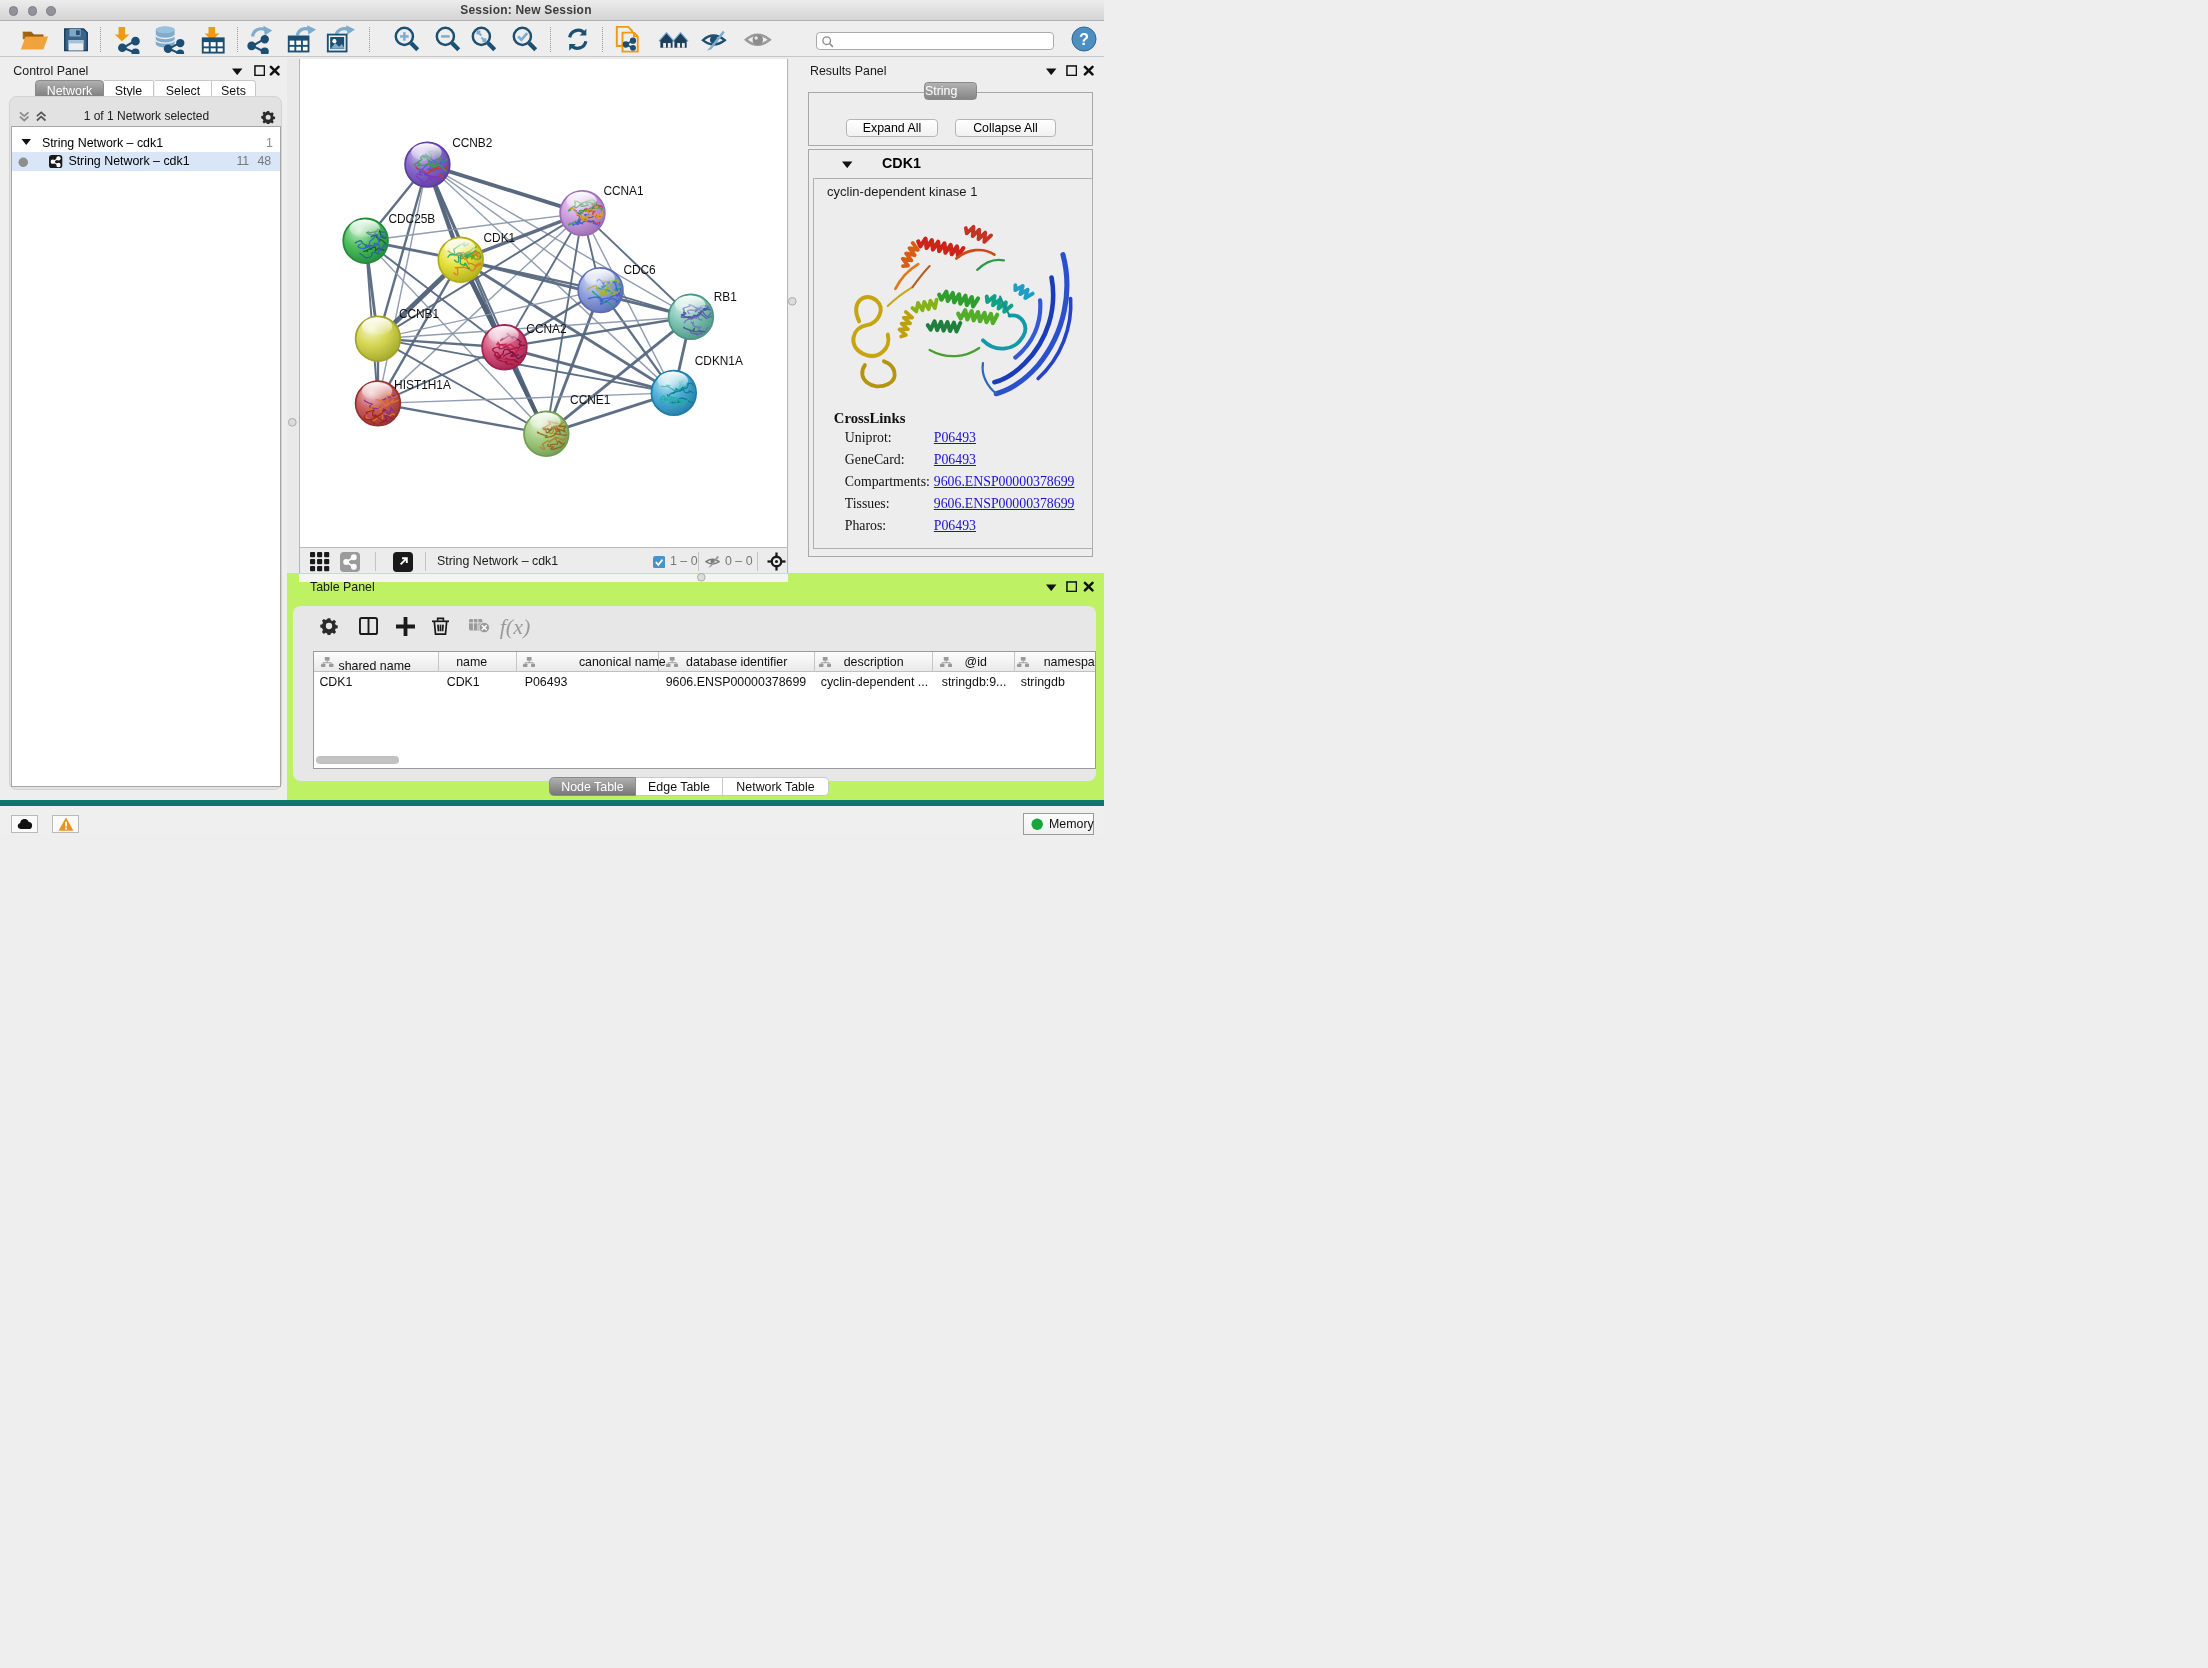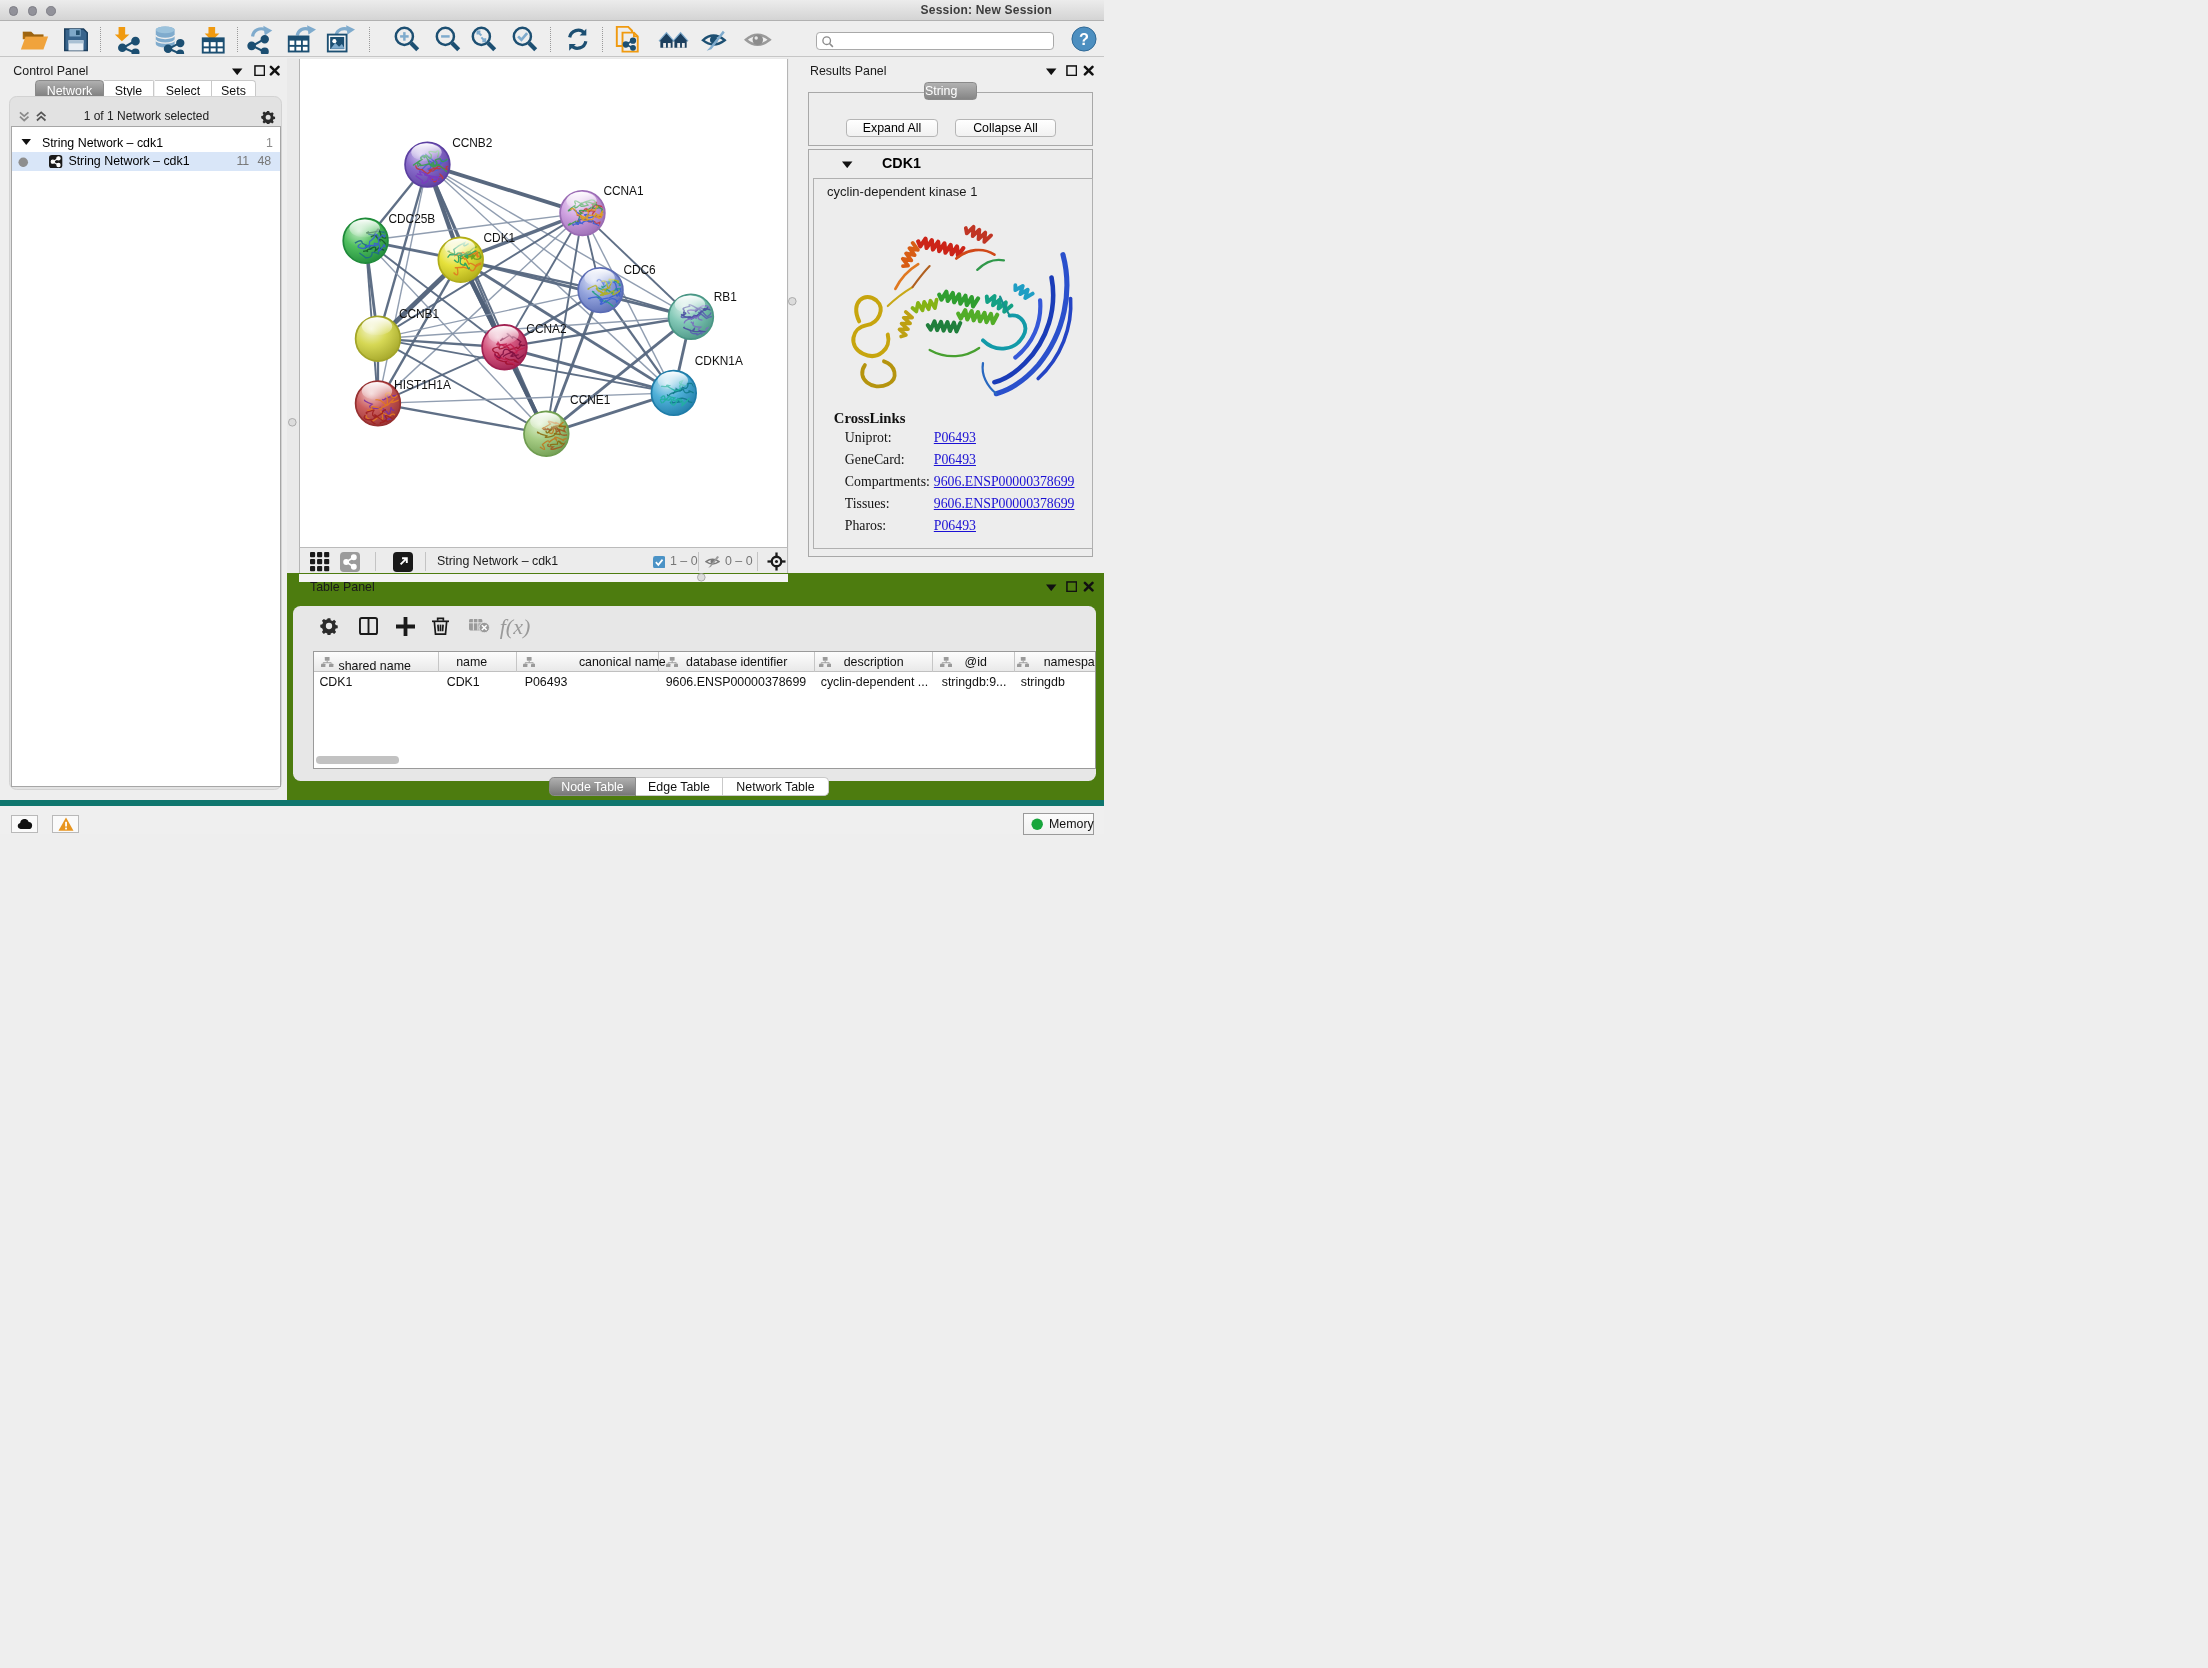--- a/index.html
+++ b/index.html
@@ -1,19 +1,19 @@
 <!DOCTYPE html>
 <html style="font-size:15px"><head><meta charset="utf-8">
 <style>
 *{margin:0;padding:0;box-sizing:border-box}
 html,body{width:1104px;height:834px;font-family:"Liberation Sans",sans-serif;background:#eeeeee;overflow:hidden}
 .abs{position:absolute}
 .titlebar{position:absolute;left:0;top:0;width:1104px;height:21px;background:linear-gradient(#ececec,#d4d4d4);border-bottom:1px solid #b1b1b1}
 .tl{position:absolute;top:6.2px;width:9.5px;height:9.5px;border-radius:50%;background:#92929a;border:0.5px solid #7e7e86}
-.title{position:absolute;top:0;left:0;width:1052px;text-align:right;font-size:12px;font-weight:700;color:#3d3d3d;line-height:21px;letter-spacing:0.2px}
+.title{position:absolute;top:0;left:0;width:1052px;text-align:center;font-size:12px;font-weight:700;color:#3d3d3d;line-height:21px;letter-spacing:0.2px}
 .toolbar{position:absolute;left:0;top:22px;width:1104px;height:35px;background:#eeeeee;border-bottom:1px solid #c6c6c6}
 .ticon{position:absolute;top:2.9px}
 .tsep{position:absolute;top:4.8px;height:25px;border-left:1.4px dotted #9a9a9a;width:0}
 .phead{font-size:12.4px;color:#1a1a1a}
 .searchbox{position:absolute;left:816px;top:9.5px;width:238px;height:18px;background:#fff;border:1px solid #a9a9a9;border-radius:3.8px}
 .tabsel{background:linear-gradient(#b0b0b0,#777777);color:#fff}
 .tabun{background:#fff;color:#111}
 </style></head>
 <body>
 
@@ -737,21 +737,21 @@
      <div class="abs" style="left:31px;top:248px;font-family:'Liberation Serif',serif;font-size:13.8px;color:#111;line-height:22px">
         Uniprot:<br>GeneCard:<br>Compartments:<br>Tissues:<br>Pharos:
      </div>
      <div class="abs" style="left:120px;top:248px;font-family:'Liberation Serif',serif;font-size:13.8px;color:#1a0fd4;line-height:22px;text-decoration:underline">
         P06493<br>P06493<br>9606.ENSP00000378699<br>9606.ENSP00000378699<br>P06493
      </div>
    </div>
  </div>
 </div>
 
-<div class="abs" style="left:287px;top:573px;width:817px;height:228px;background:#4d7c0f">
+<div class="abs" style="left:287px;top:573px;width:817px;height:228px;background:#bef264">
  <div class="abs phead" style="left:23px;top:6.7px">Table Panel</div>
  <svg class="abs" style="left:758px;top:9.5px" width="12.4" height="8.6" viewBox="0 0 13 9">
       <path d="M1 1.5 h11 L6.5 8.5 z" fill="#111"></path>
     </svg>
  <svg class="abs" style="left:779px;top:7.6px" width="11.4" height="11.4" viewBox="0 0 12 12">
       <rect x="1" y="1" width="10" height="10" fill="none" stroke="#111" stroke-width="1.6"></rect>
     </svg>
  <svg class="abs" style="left:796px;top:7.6px" width="11.4" height="11.4" viewBox="0 0 12 12">
       <path d="M2 2 L10 10 M10 2 L2 10" stroke="#111" stroke-width="2.6" stroke-linecap="round"></path>
     </svg>

